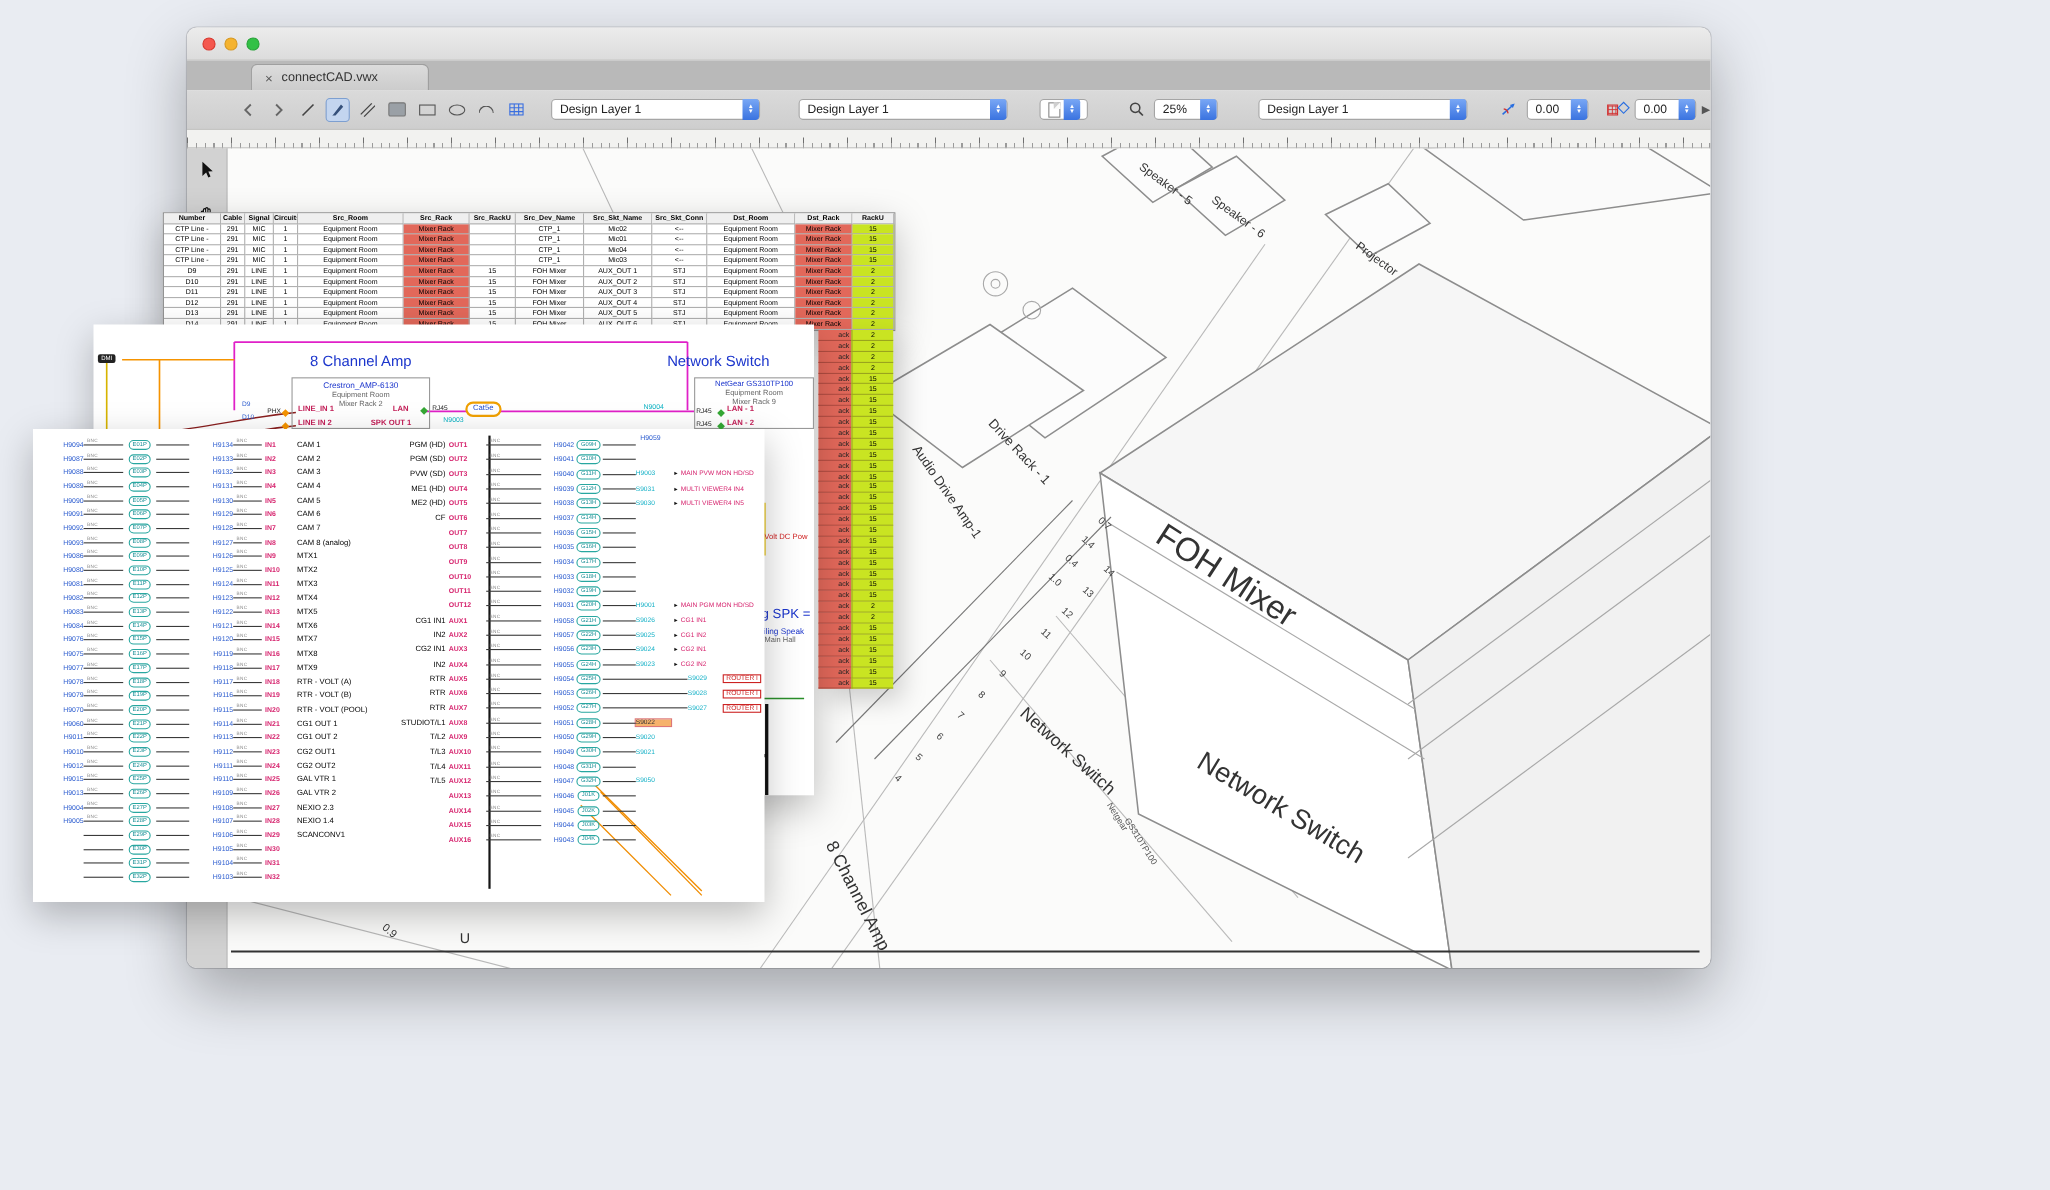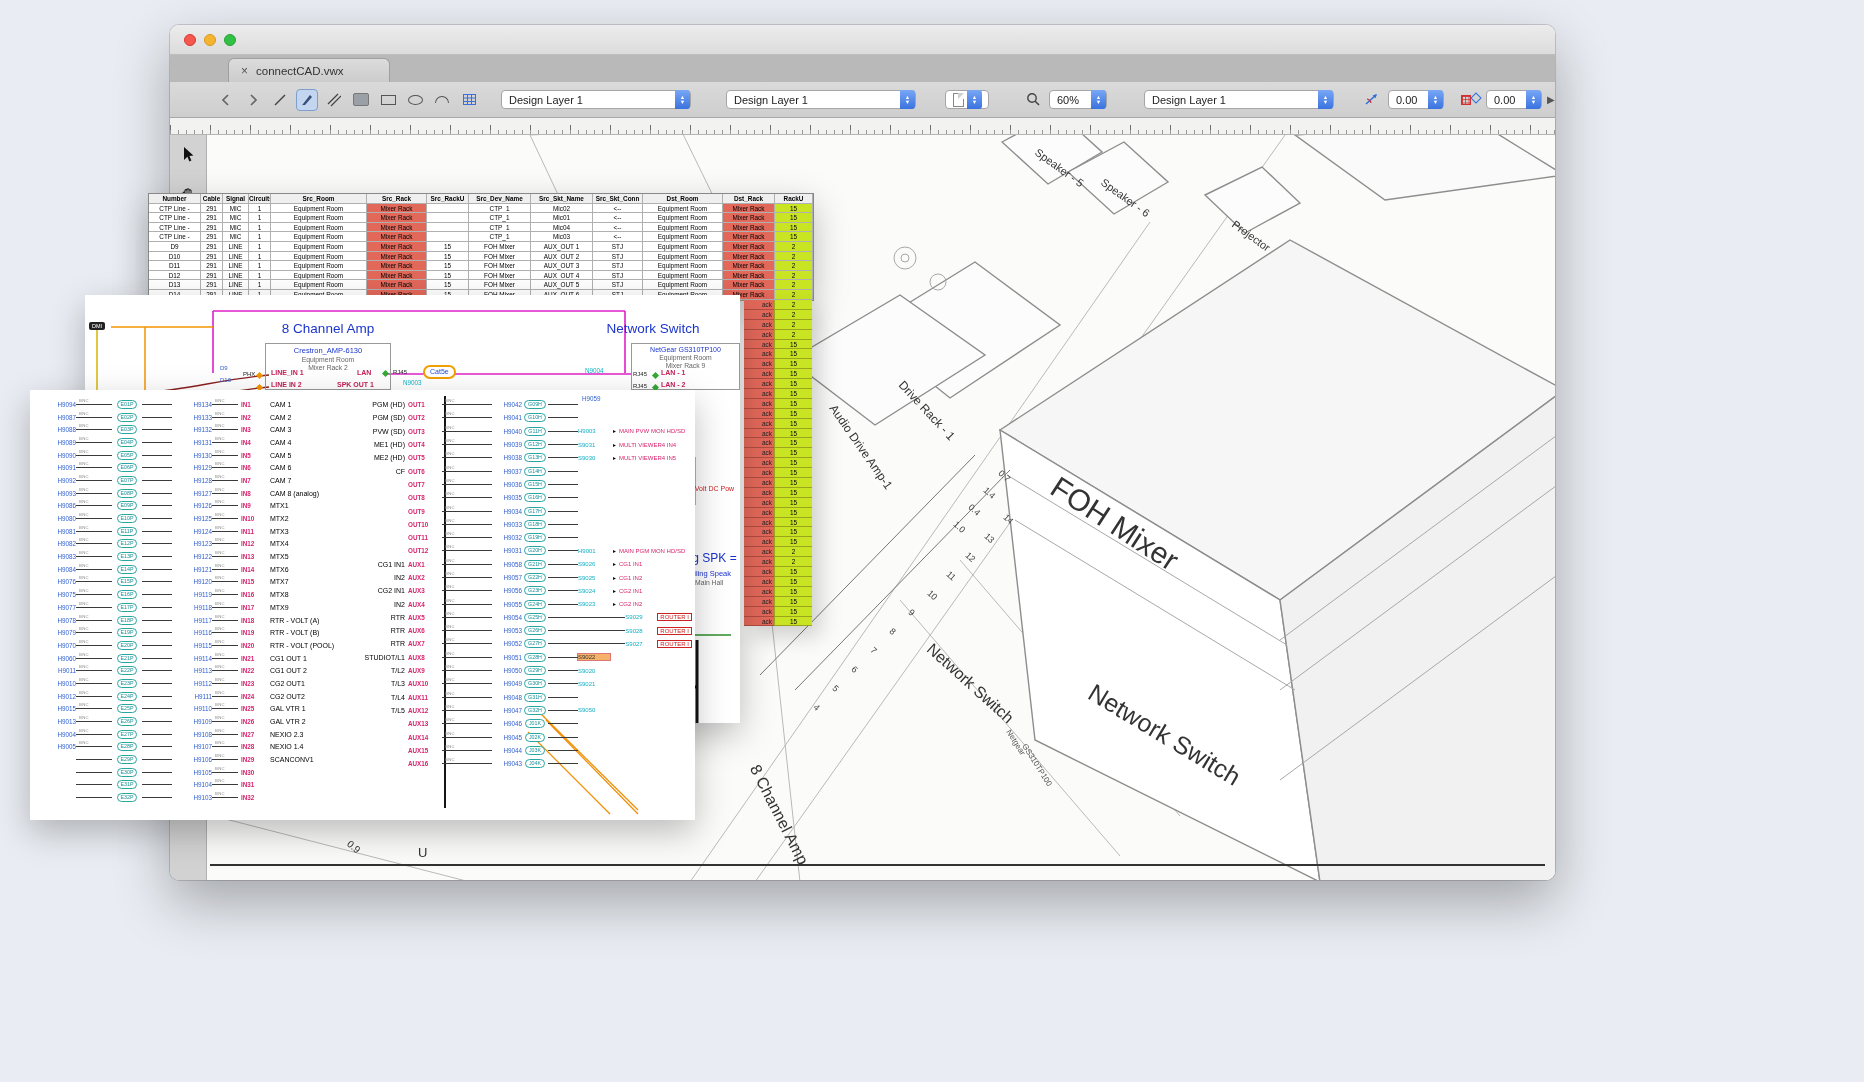--- a/index.html
+++ b/index.html
@@ -181,21 +181,21 @@
             <span>▼</span>
           </span>
       </div>
       <span class="tbtn" style="margin-left:28px">
           <svg width="15" height="15">
             <circle cx="6" cy="6" r="4.2" stroke="#444" fill="none" stroke-width="1.4"></circle>
             <line x1="9.2" y1="9.2" x2="13" y2="13" stroke="#444" stroke-width="1.6"></line>
           </svg>
         </span>
       <div class="combo w58">
-        <span class="val">60%</span>
+        <span class="val">25%</span>
         <span class="stepper">
             <span>▲</span>
             <span>▼</span>
           </span>
       </div>
       <div class="combo w190" style="margin-left:32px">
         <span class="val">Design Layer 1</span>
         <span class="stepper">
             <span>▲</span>
             <span>▼</span>

